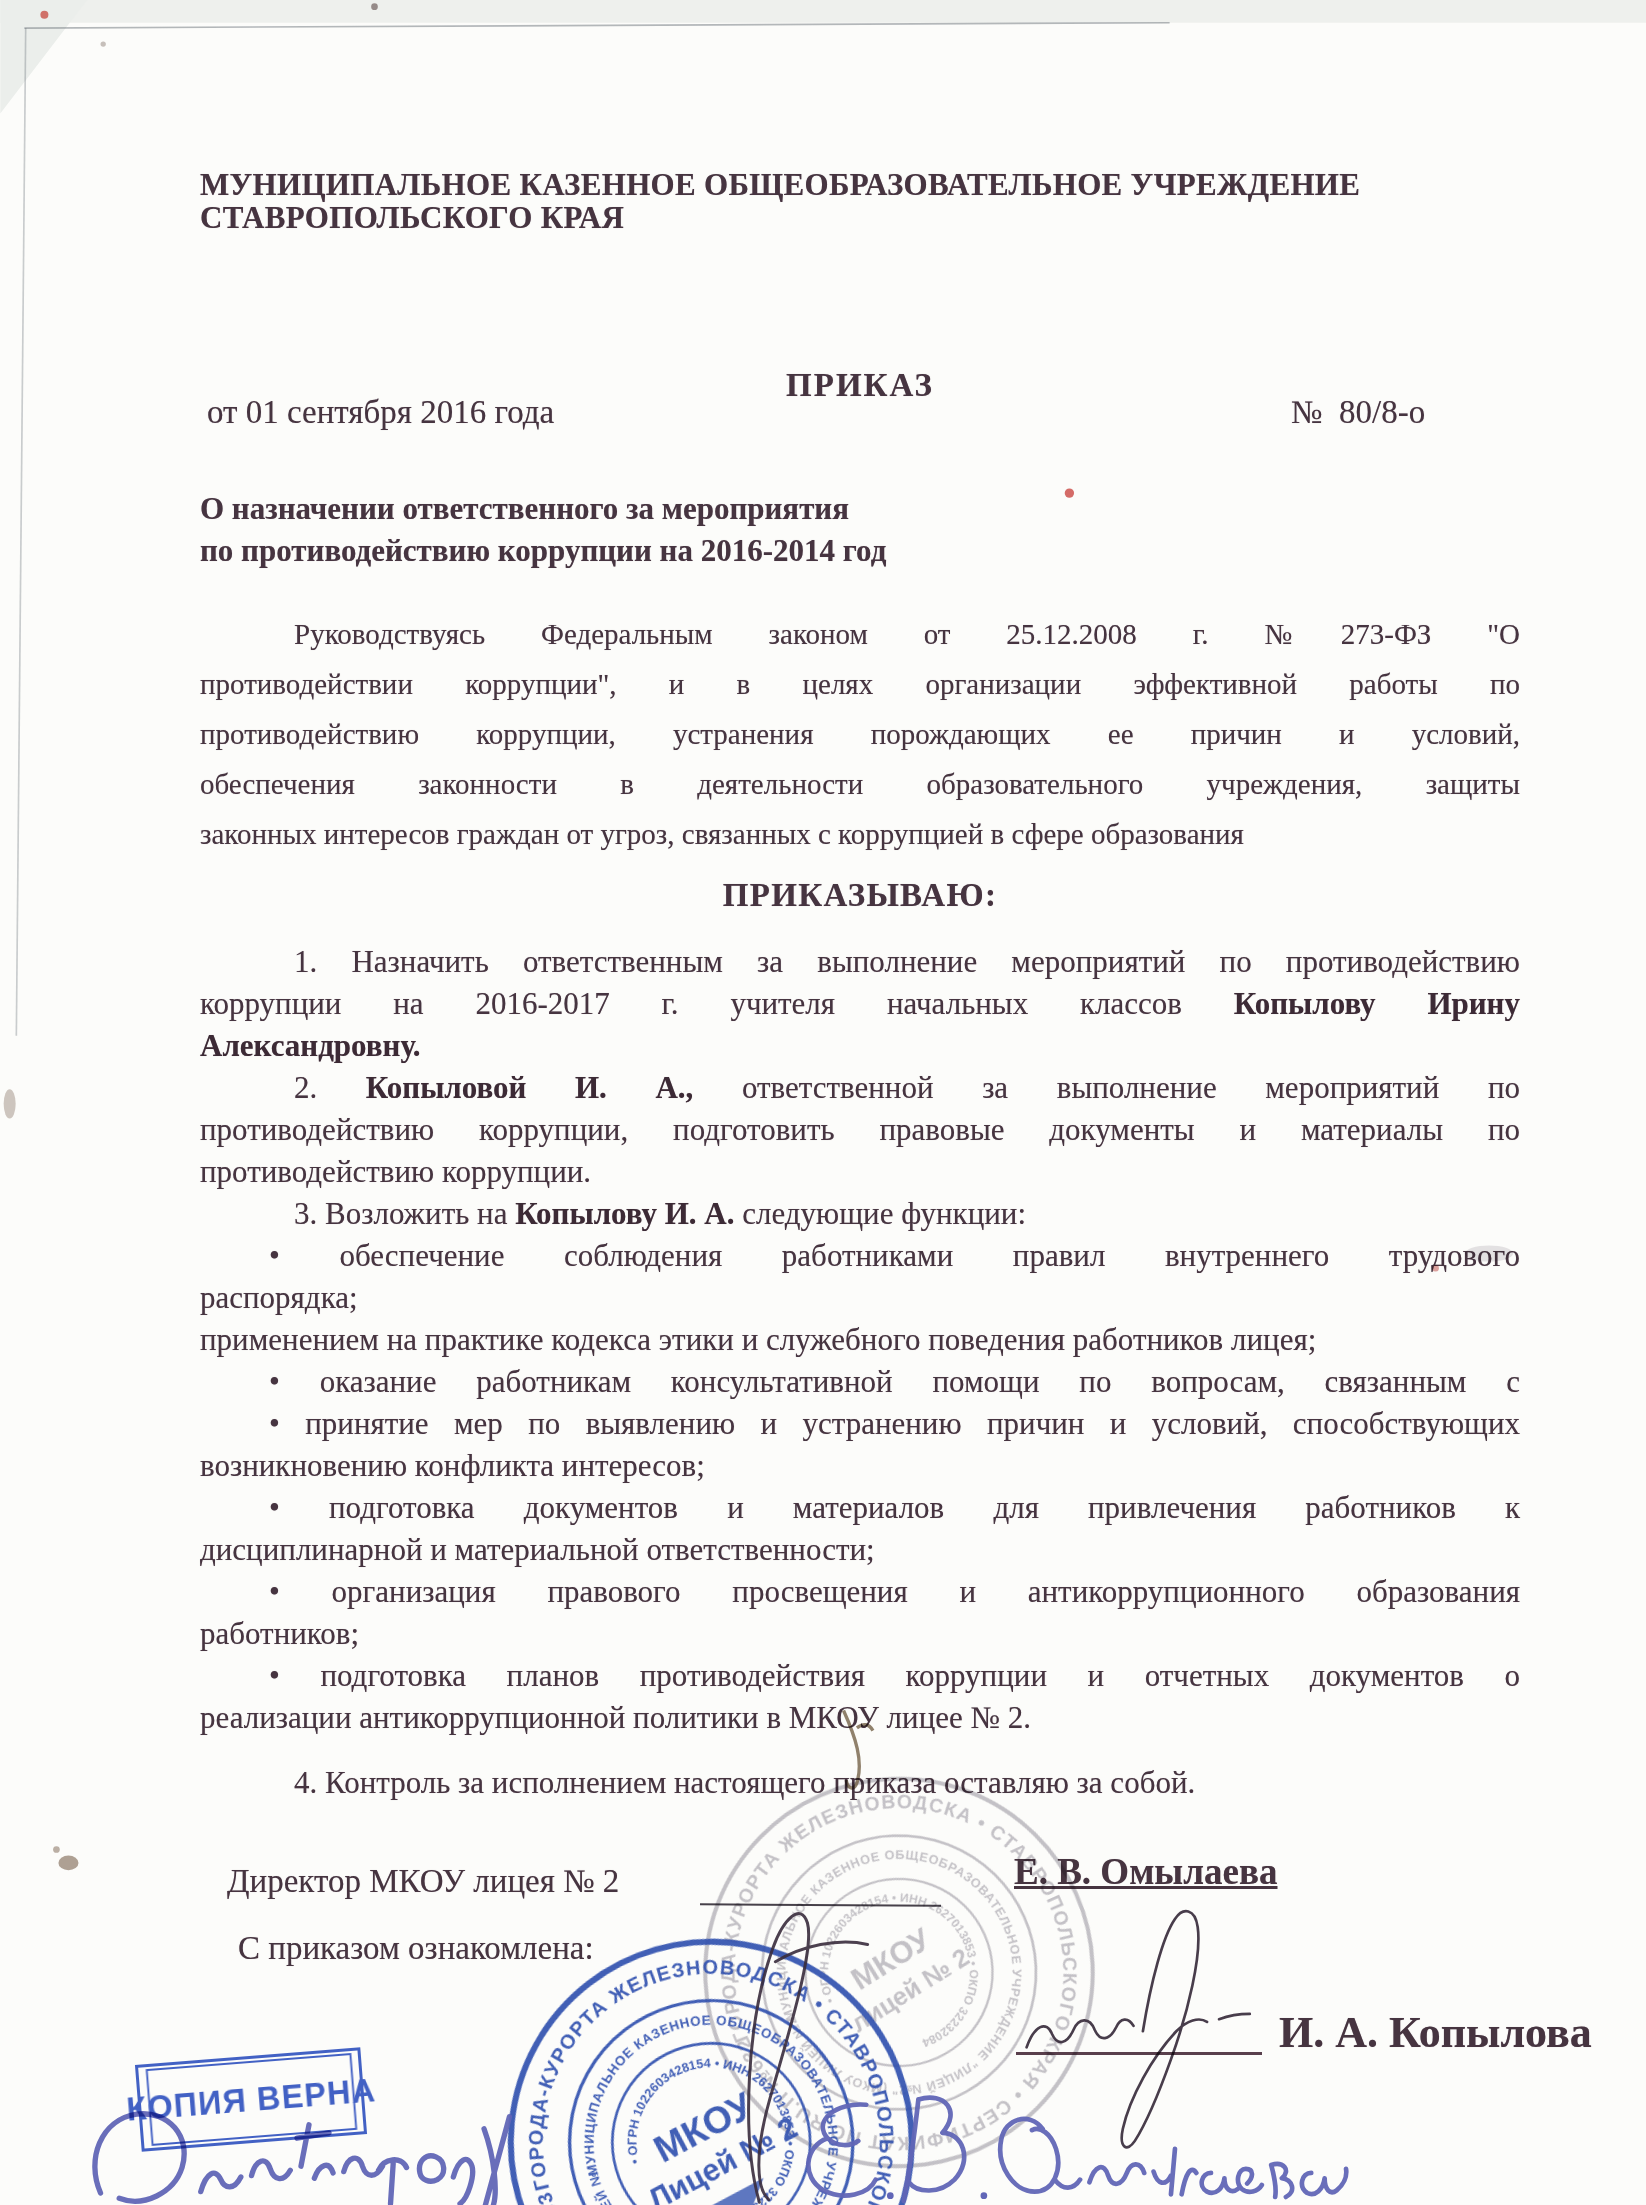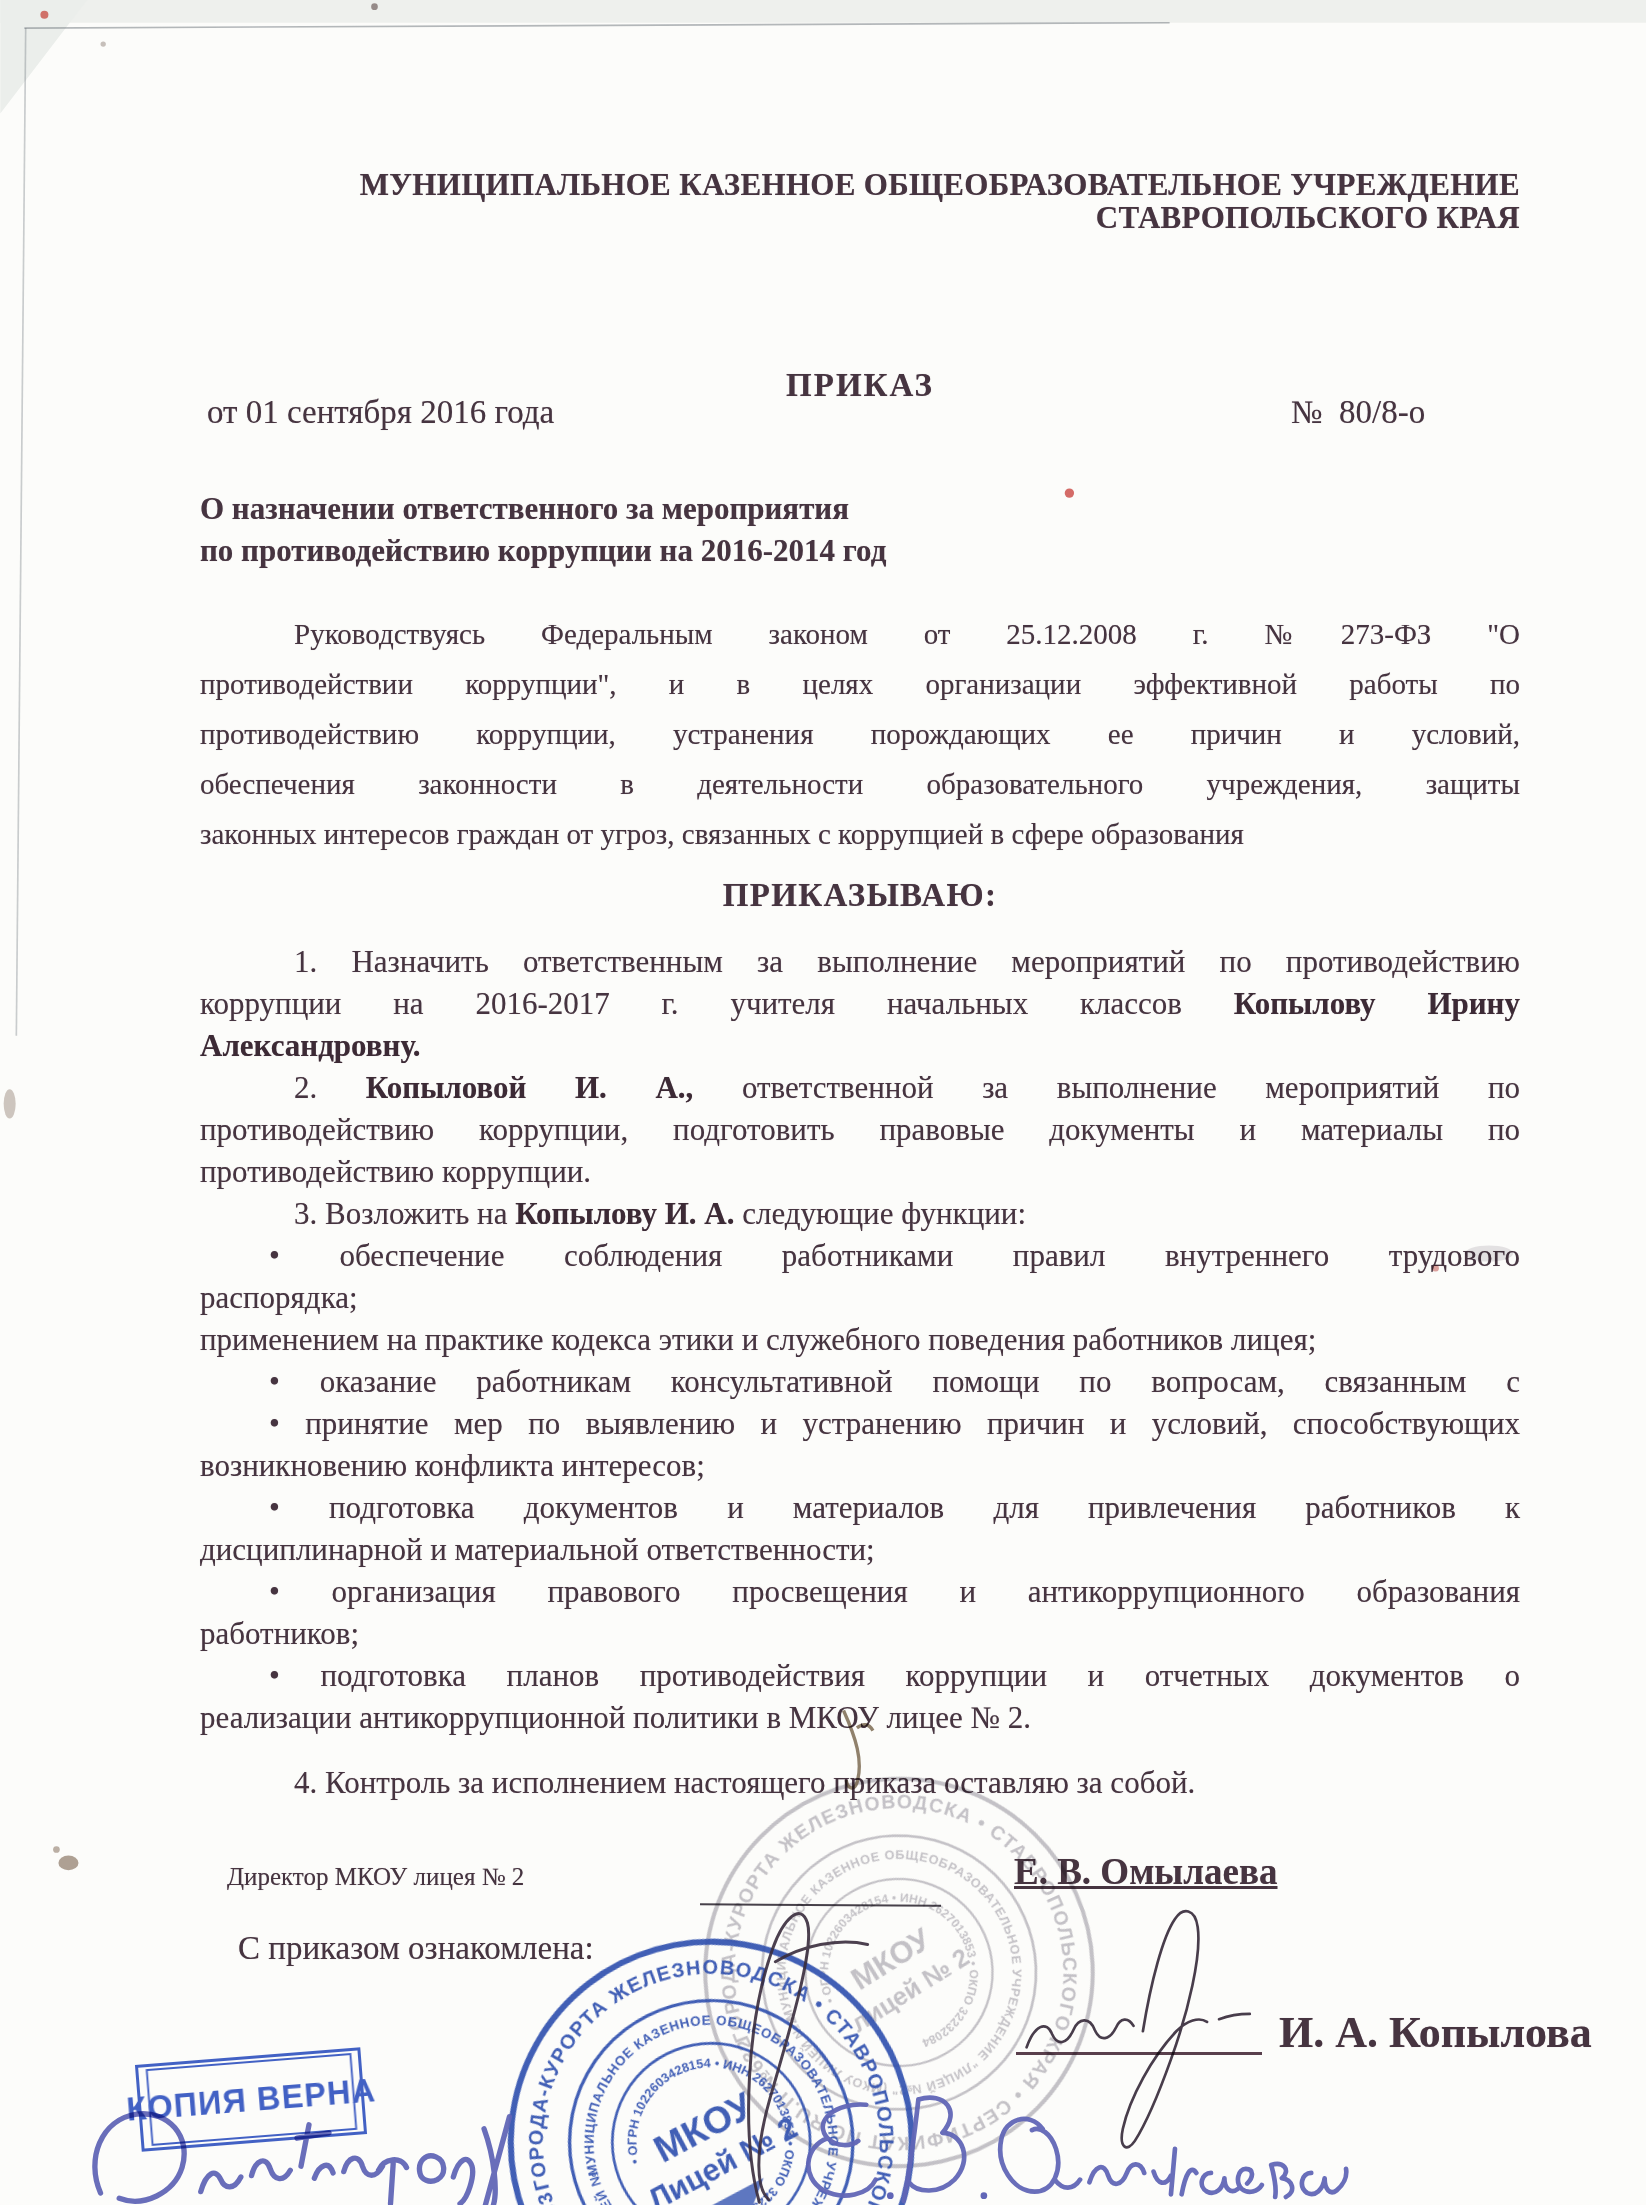--- a/index.html
+++ b/index.html
@@ -6,37 +6,37 @@
     --ink:#463440; --stamp_blue:#2e4fb2; --ghost_grey:#98949f;
     --pen_dark:#3a2c3d; --ink_blue:#6267bb; --copy_blue:#3354c4; --line_dark:#27202a;
   }
   html,body{margin:0;padding:0;background:#e8e8ea;}
   .page{
     position:relative; width:1647px; height:2205px; overflow:hidden;
     background:#fcfcfa; font-family:"Liberation Serif", serif; color:var(--ink);
   }
   .abs{position:absolute;}
   .doc{position:absolute; inset:0; text-shadow:0 0 0.7px rgba(70,52,64,.45);}
-  .orghead{left:200px; top:168px; width:1320px; text-align:right; font-weight:bold;
+  .orghead{left:200px; top:168px; width:1320px; text-align:left; font-weight:bold;
            font-size:31px; line-height:33px; letter-spacing:0.3px;}
   .title{left:200px; top:367px; width:1320px; text-align:center; font-weight:bold;
          font-size:33px; letter-spacing:2px;}
   .meta{left:207px; top:394px; width:1313px; font-size:33px;}
   .meta .num{position:absolute; left:1084px; top:0; white-space:pre;}
   .subject{left:200px; top:488px; font-weight:bold; font-size:31px; line-height:42px;}
   .preamble{left:200px; top:609px; width:1320px; font-size:29px; line-height:50px;}
   .rez{left:200px; top:877px; width:1320px; text-align:center; font-weight:bold;
        font-size:33px; letter-spacing:1.3px;}
   .items{left:200px; top:941px; width:1320px; font-size:31px; line-height:42px;}
   .jl{text-align:justify; text-align-last:justify; -moz-text-align-last:justify;}
   .jl.last{text-align-last:left; -moz-text-align-last:left;}
   .ind1{text-indent:94px;}
   .ind2{text-indent:69px;}
   .gap{margin-top:23px;}
-  .director-label{left:227px; top:1863px; font-size:25px;}
+  .director-label{left:227px; top:1863px; font-size:33px;}
   .director-line{left:700px; top:1904px; width:241px; height:2px; background:var(--line_dark);
                  transform:rotate(.3deg); opacity:.85;}
   .director-name{left:1014px; top:1850px; font-size:37px; font-weight:bold;text-decoration:underline;}
   .ack{left:238px; top:1930px; font-size:33px;}
   .kop-line{left:1016px; top:2052px; width:246px; height:2.7px; background:#472a38; opacity:.9;}
   .kop-name{left:1279px; top:2007px; font-size:44px; font-weight:bold;}
   .copy-stamp{left:138px; top:2056px; width:226px; height:87px; transform:rotate(-4.5deg);
               mix-blend-mode:multiply; opacity:.92; filter:blur(0.3px);}
   .copy-outer{width:100%; height:100%; border:3.3px solid var(--copy_blue); box-sizing:border-box;}
   .copy-inner{position:absolute; inset:4.7px; border:2px solid var(--copy_blue);

